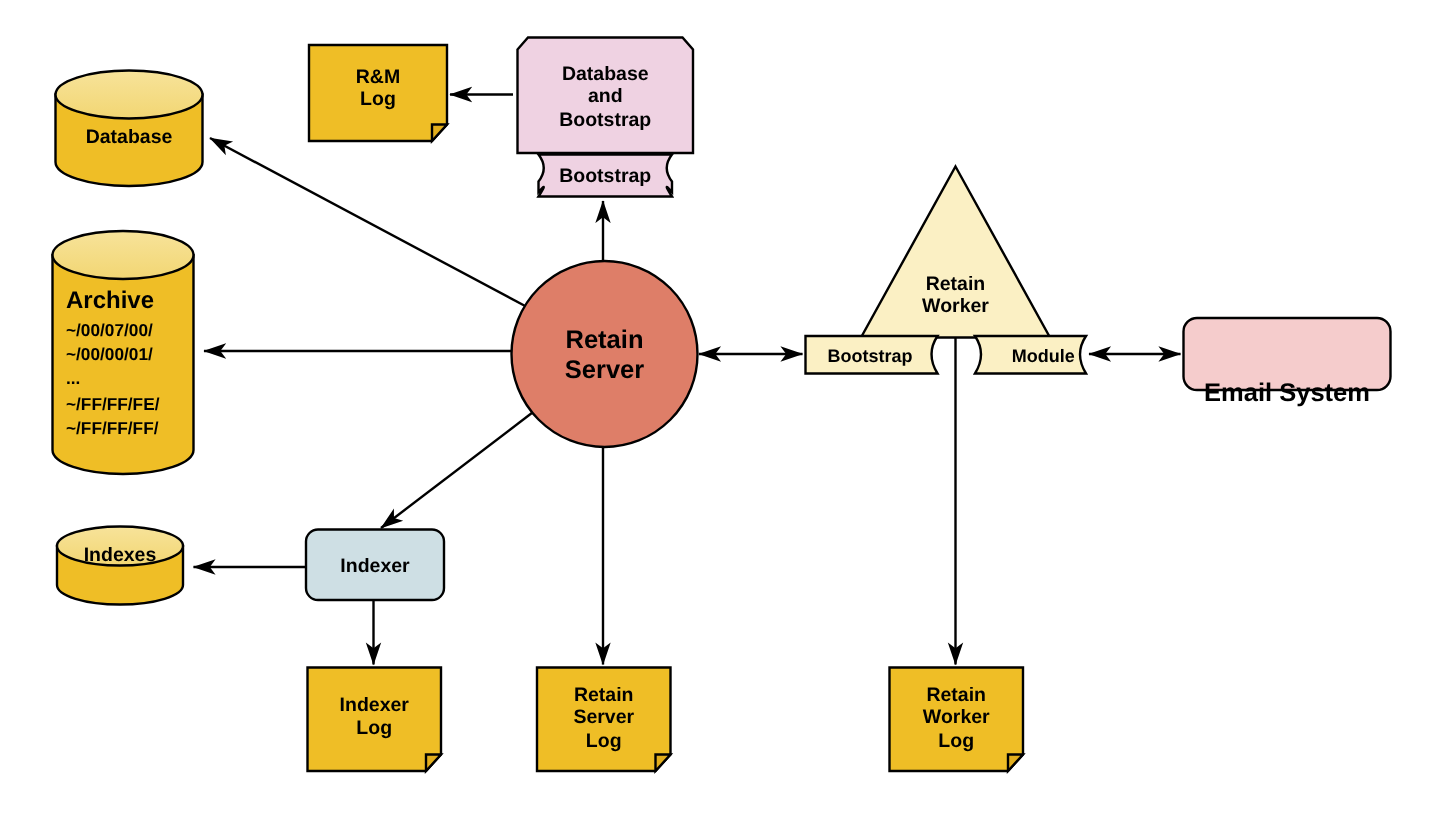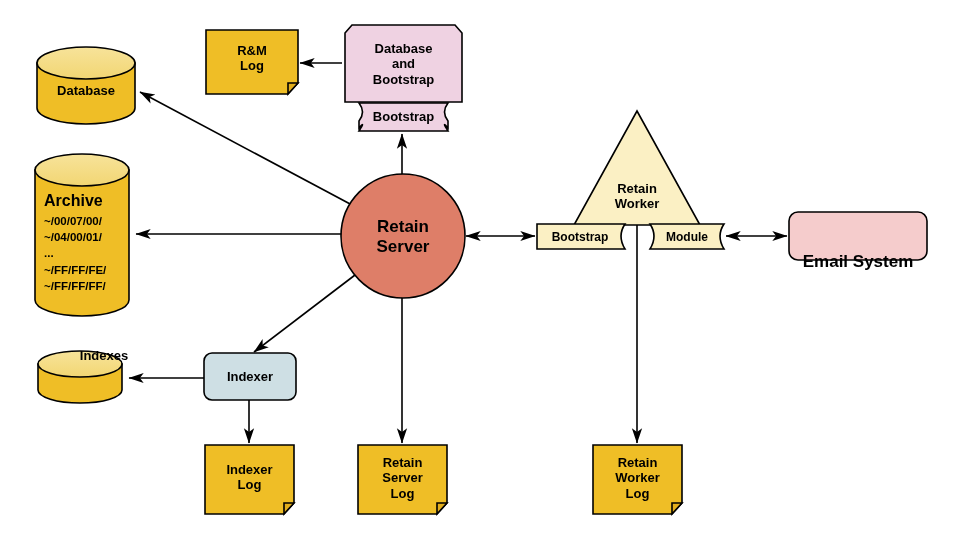--- a/index.html
+++ b/index.html
@@ -143,27 +143,27 @@
   </g>
 </svg>
 
 <div class="node-label lbl-md" style="left:37px;top:80px;width:98px;height:22px;">
   <span>Database</span>
 </div>
 
 <div class="archive-label" style="left:44px;top:190px;width:92px;">
   <div class="hd">Archive</div>
   <div class="pth">~/00/07/00/</div>
-  <div class="pth">~/04/00/01/</div>
+  <div class="pth">~/00/00/01/</div>
   <div class="pth">...</div>
   <div class="pth">~/FF/FF/FE/</div>
   <div class="pth">~/FF/FF/FF/</div>
 </div>
 
-<div class="node-label lbl-md" style="left:38px;top:346px;width:84px;height:20px;padding-left:24px;">
+<div class="node-label lbl-md" style="left:38px;top:360px;width:84px;height:20px;">
   <span>Indexes</span>
 </div>
 
 <div class="node-label lbl-md" style="left:206px;top:36px;width:92px;height:44px;">
   <span>R&amp;M</span>
   <span>Log</span>
 </div>
 
 <div class="node-label lbl-md" style="left:345px;top:33px;width:117px;height:62px;">
   <span>Database</span>
@@ -197,21 +197,21 @@
 
 <div class="node-label lbl-md" style="left:592px;top:175px;width:90px;height:42px;">
   <span>Retain</span>
   <span>Worker</span>
 </div>
 
 <div class="node-label lbl-sm" style="left:539px;top:226px;width:82px;height:22px;">
   <span>Bootstrap</span>
 </div>
 
-<div class="node-label lbl-sm" style="left:653px;top:226px;width:68px;height:22px;">
+<div class="node-label lbl-sm" style="left:653px;top:226px;width:85px;height:22px;">
   <span>Module</span>
 </div>
 
 <div class="node-label lbl-xl" style="left:789px;top:224px;width:138px;height:24px;margin-top:26px;">
   <span>Email System</span>
 </div>
 
 <div class="node-label lbl-md" style="left:593px;top:448px;width:89px;height:60px;">
   <span>Retain</span>
   <span>Worker</span>

